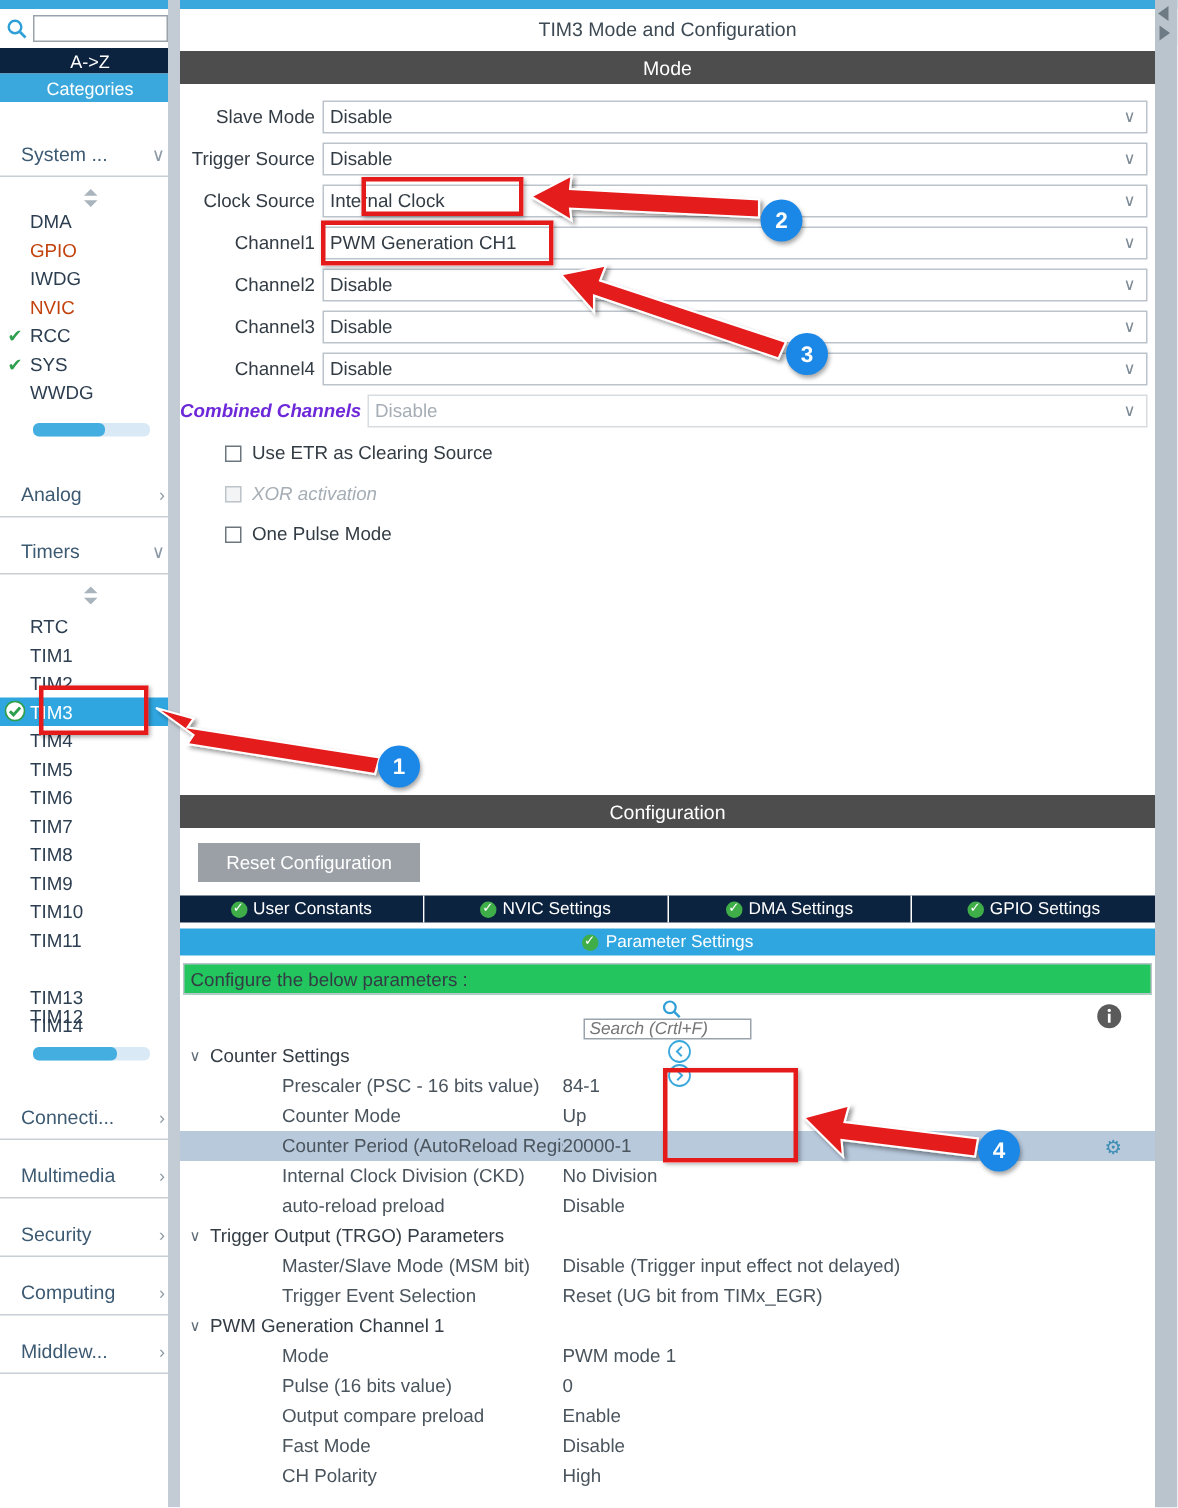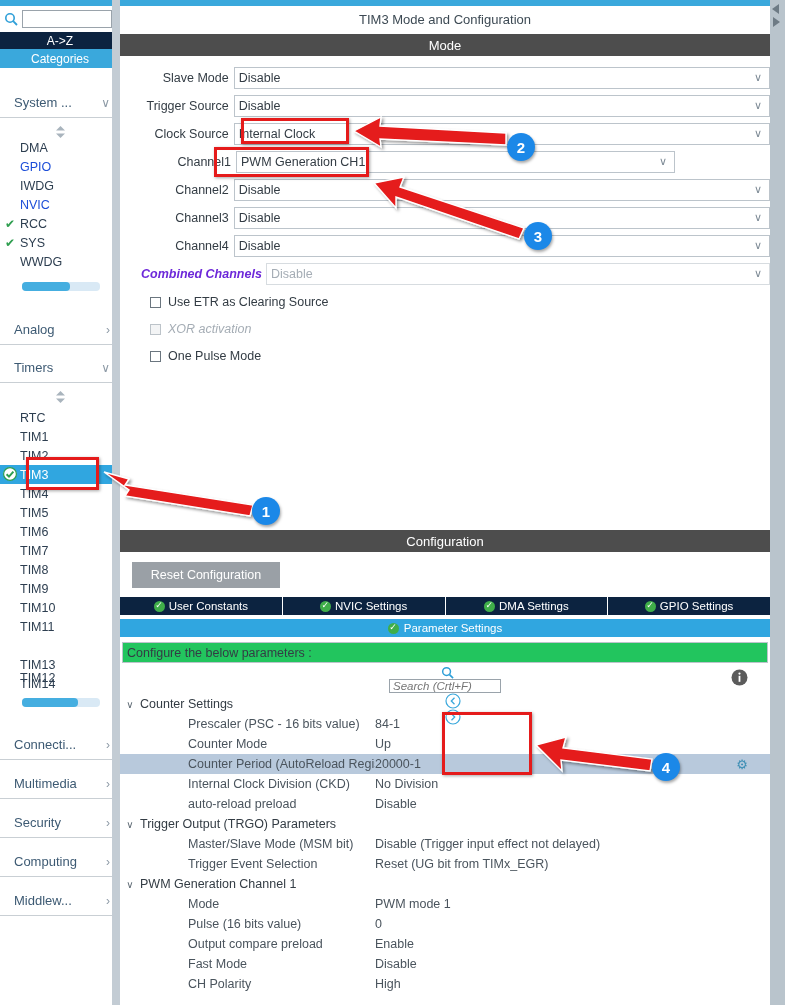--- a/index.html
+++ b/index.html
@@ -63,21 +63,21 @@
     display: flex; align-items: center; justify-content: center;
     color: #9aa6b0; font-size: 9px; line-height: 7px;
   }
   .sb-item {
     position: absolute; left: 0; width: 144px; height: 19px;
     display: flex; align-items: center;
     font-size: 12.5px; color: #2d3e50;
   }
   .sb-item .ck { width: 20px; text-align: center; color: #2e9e4f; font-size: 12px; }
   .sb-item .nm { flex: 1; }
-  .sb-item.green .nm { color: #1d4ed8; }
+  .sb-item.green .nm { color: #c2410c; }
   .sb-item.sel { background: #30a6e0; }
   .sb-item.sel .nm { color: #ffffff; }
   .sb-scrollbar {
     position: absolute; left: 22px; width: 78px; height: 9px;
     background: #d9e9f5; border-radius: 4px;
   }
   .sb-scrollbar > i {
     display: block; height: 9px; background: #45aee0; border-radius: 4px;
   }
   .sb-right-edge {
@@ -98,21 +98,21 @@
   }
   .bar-dark {
     position: absolute; left: 0; width: 650px; height: 22px;
     background: #4d4d4d; color: #ffffff; font-size: 13px;
     display: flex; align-items: center; justify-content: center;
   }
 
   
   .mode-row {
     position: absolute; left: 0; width: 650px; height: 28px;
-    display: flex; align-items: center; padding-left: 21px;
+    display: flex; align-items: center;
   }
   .mode-row .lbl {
     width: 95px; text-align: right; padding-right: 5px;
     font-size: 12.5px; color: #333c44; white-space: nowrap;
   }
   .mode-row .lbl.wide { width: 125px; }
   .mode-row .sel {
     height: 22px; border: 1px solid #bcc4cb; background: #ffffff;
     display: flex; align-items: center;
     font-size: 12.5px; color: #333c44; padding-left: 4px;
@@ -439,21 +439,21 @@
         </div>
         <div class="mode-row" style="top: 120px;">
           <span class="lbl">Clock Source</span>
           <span class="sel" style="width:550px">
             <span>Internal Clock</span>
             <span class="cv">∨</span>
           </span>
         </div>
         <div class="mode-row" style="top: 148px;">
           <span class="lbl">Channel1</span>
-          <span class="sel" style="width:439px">
+          <span class="sel" style="width:550px">
             <span>PWM Generation CH1</span>
             <span class="cv">∨</span>
           </span>
         </div>
         <div class="mode-row" style="top: 176px;">
           <span class="lbl">Channel2</span>
           <span class="sel" style="width:550px">
             <span>Disable</span>
             <span class="cv">∨</span>
           </span>

